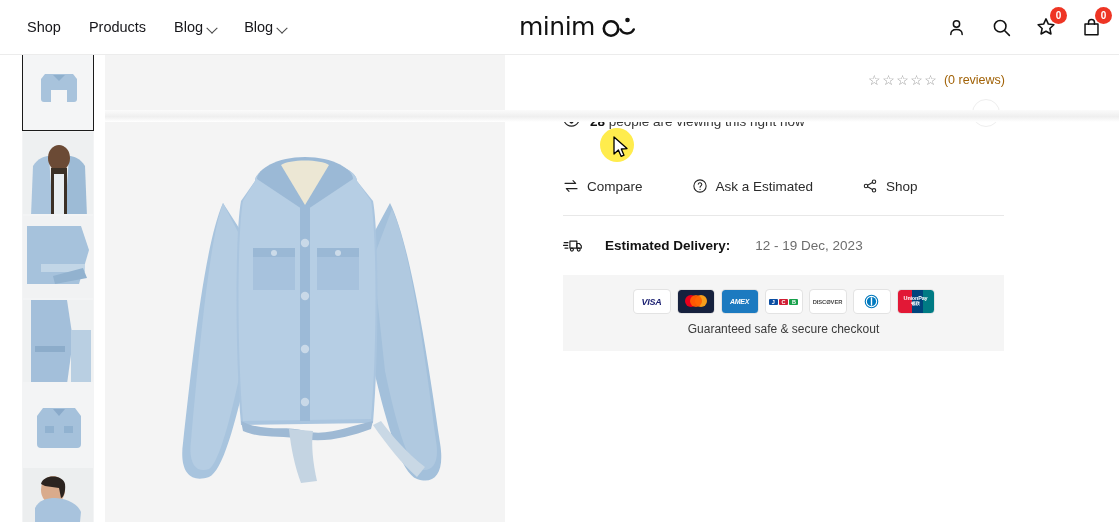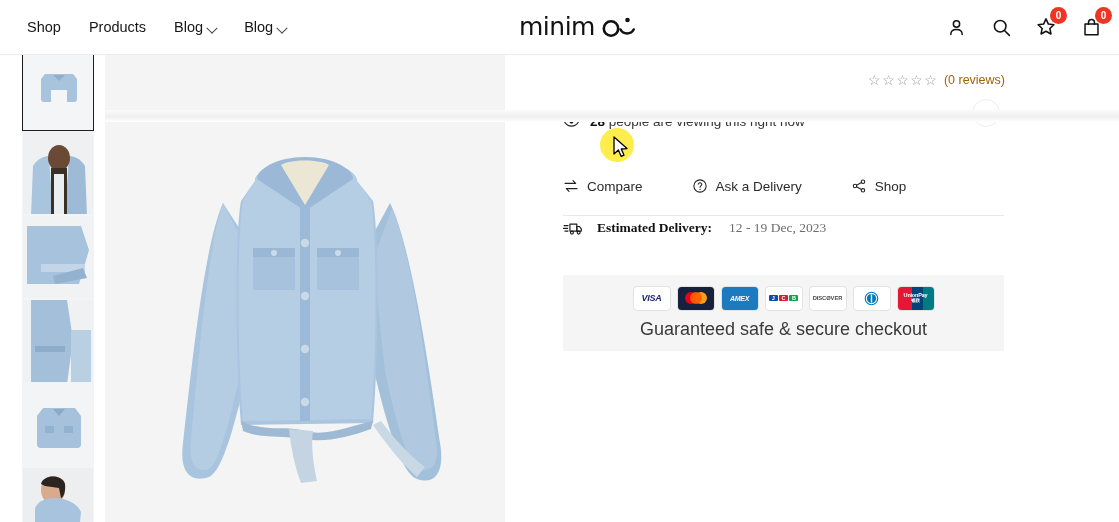--- a/index.html
+++ b/index.html
@@ -112,24 +112,23 @@
     display: flex; align-items: center; gap: 8px;
     cursor: pointer; margin-right: 37px;
   }
 
   .divider {
     position: absolute; left: 0; top: 160px;
     width: 441px; height: 1px; background: #e8e8e8;
   }
 
   .delivery-row {
-    position: absolute; left: 0; top: 164px;
-    display: flex; align-items: center; gap: 14px;
+    position: absolute; left: 0; top: 181px;
+    display: flex; align-items: center; gap: 22px;
     font-size: 13.5px;
-    font-family: Liberation Serif, serif;
   }
   .delivery-label { font-weight: 700; color: #121212; }
   .delivery-date { color: #6d6d6d; margin-left: 3px; }
 
   .payment-box {
     position: absolute; left: 0; top: 220px;
     width: 441px; height: 76px;
     background: #f5f5f5;
     display: flex; flex-direction: column;
     align-items: center; justify-content: center;
@@ -149,21 +148,21 @@
   .mc-c { width: 12px; height: 12px; border-radius: 50%; }
   .pay-amex { background: #1c7ac0; color: #fff; font-size: 7px;
               letter-spacing: -0.3px; font-style: italic; }
   .pay-jcb { background: #fff; display: flex; gap: 1px; padding: 2px 3px; }
   .jcb-b { flex: 1; border-radius: 1px; display:flex; align-items:center;
            justify-content:center; color:#fff; font-size:5.5px; font-weight:700; }
   .pay-disc { color: #4a4a4a; font-size: 5.8px; letter-spacing: -0.1px; }
   .pay-diners { color: #0079be; }
   .pay-up { background: linear-gradient(90deg,#e21836 0%,#e21836 38%,#00447c 38%,#00447c 70%,#007b84 70%);
             color:#fff; font-size:5.5px; flex-direction:column; line-height:1.05; }
-  .guarantee { font-size: 18px; color: #3a3a3a; }
+  .guarantee { font-size: 12px; color: #3a3a3a; }
 
   
   .cursor-glow {
     position: absolute; left: 600px; top: 128px;
     width: 34px; height: 34px; border-radius: 50%;
     background: #ffe92e; opacity: 0.85;
     filter: blur(0.4px); z-index: 60; pointer-events: none;
   }
   .cursor-arrow { position: absolute; left: 613px; top: 136px; z-index: 61; pointer-events: none; }
 
@@ -374,21 +373,21 @@
             <path d="M21 16H5l4 4"></path>
         </svg>
         <span>Compare</span>
       </div>
       <div class="action">
         <svg width="16" height="16" viewBox="0 0 24 24" fill="none" stroke="#222" stroke-width="1.6">
           <circle cx="12" cy="12" r="9.2"></circle>
           <path d="M9.4 9.2a2.7 2.7 0 0 1 5.3.7c0 1.8-2.6 2.2-2.6 3.9" stroke-linecap="round"></path>
           <circle cx="12.1" cy="16.9" r="0.95" fill="#222" stroke="none"></circle>
         </svg>
-        <span>Ask a Delivery</span>
+        <span>Ask a Estimated</span>
       </div>
       <div class="action">
         <svg width="16" height="16" viewBox="0 0 24 24" fill="none" stroke="#222" stroke-width="1.6">
           <circle cx="18" cy="5.5" r="2.6"></circle>
             <circle cx="6" cy="12" r="2.6"></circle>
             <circle cx="18" cy="18.5" r="2.6"></circle>
           <path d="M8.4 10.8 15.6 6.8M8.4 13.2 15.6 17.2" stroke-linecap="round"></path>
         </svg>
         <span>Shop</span>
       </div>

